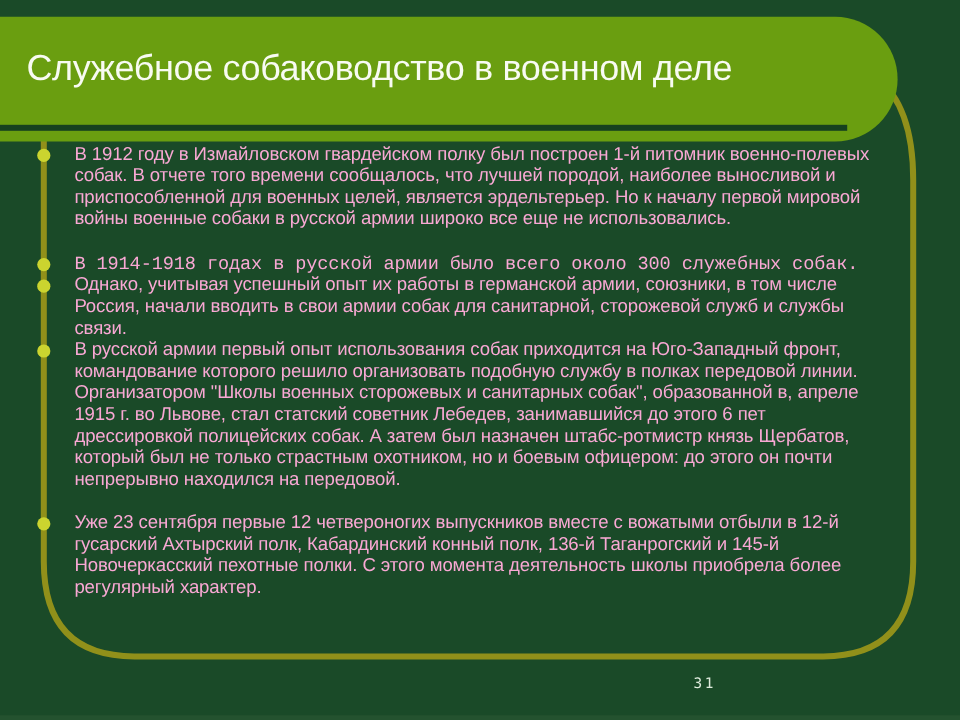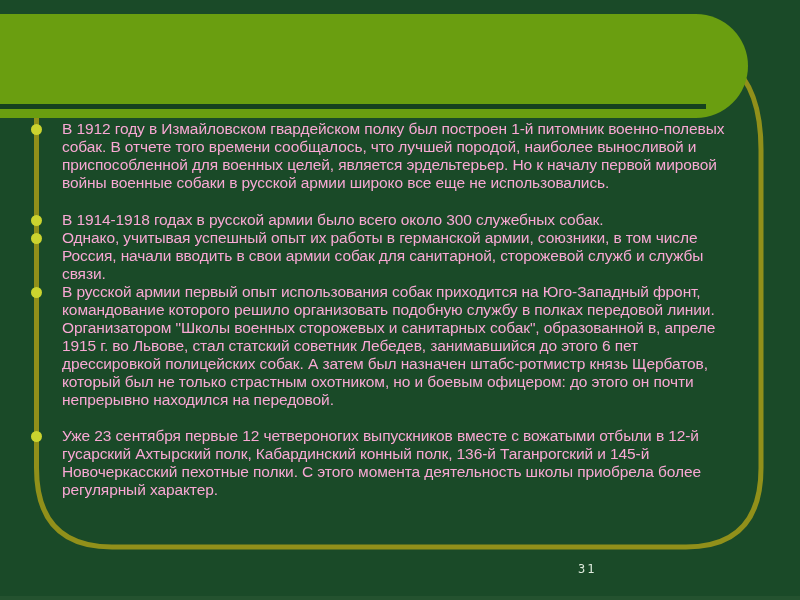--- a/index.html
+++ b/index.html
@@ -43,21 +43,21 @@
     position: absolute;
     left: 62px;
     width: 678px;
     color: #f9a8d4;
     font-size: 15.5px;
     line-height: 18px;
     letter-spacing: -0.1px;
   }
   .bullet-item p { margin: 0; }
   .b1 { top: 120px; }
-  .b2 { top: 211px; }
+  .b2 { top: 211px; font-family: Liberation Mono, monospace; }
   .b3 { top: 229px; }
   .b4 { top: 283px; }
   .b5 { top: 427px; }
   .bullet-dot {
     position: absolute;
     left: 31px;
     width: 11px; height: 11px;
     border-radius: 50%;
     background: #cbd42f;
   }
@@ -83,20 +83,21 @@
 </style>
 </head>
 <body>
 
 <svg class="gold-svg" viewBox="0 0 800 600" xmlns="http://www.w3.org/2000/svg">
   <path d="M 36.5 106 L 36.5 468 Q 36.5 547 112 547 L 686 547 Q 761 547 761 468 L 761 150 Q 761 88 730 64" fill="none" stroke="#91901a" stroke-width="5"></path>
 </svg>
 
 <div class="title-block">
   <div class="title-underline"></div>
+  <div class="slide-title">Служебное собаководство в военном деле</div>
 </div>
 
 <span class="bullet-dot d1"></span>
 <div class="bullet-item b1">
   <p>В 1912 году в Измайловском гвардейском полку был построен 1-й питомник военно-полевых  собак. В отчете того времени сообщалось, что лучшей породой, наиболее выносливой и приспособленной для военных целей, является эрдельтерьер. Но к началу первой мировой войны военные собаки в русской армии широко все еще не использовались.</p>
 </div>
 
 <span class="bullet-dot d2"></span>
 <div class="bullet-item b2">
   <p>В 1914-1918 годах в русской армии было всего около 300 служебных собак.</p>

